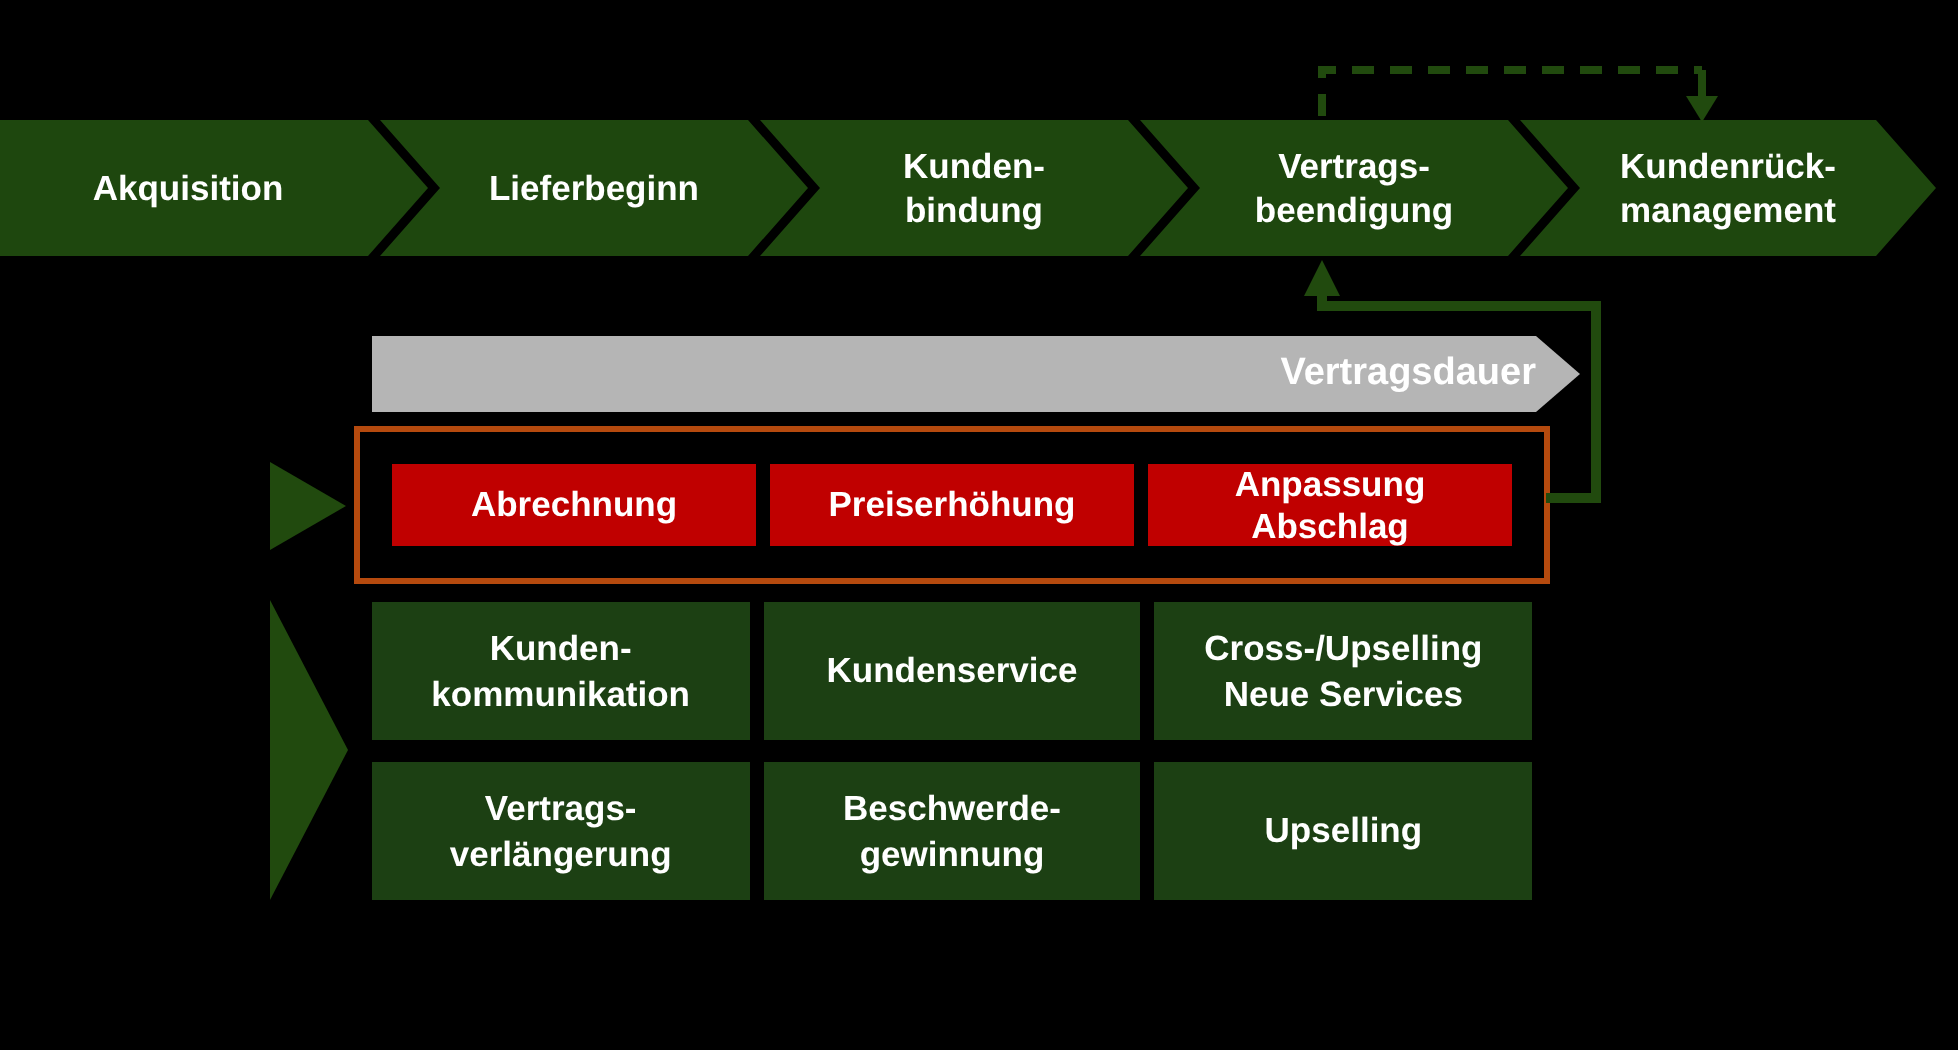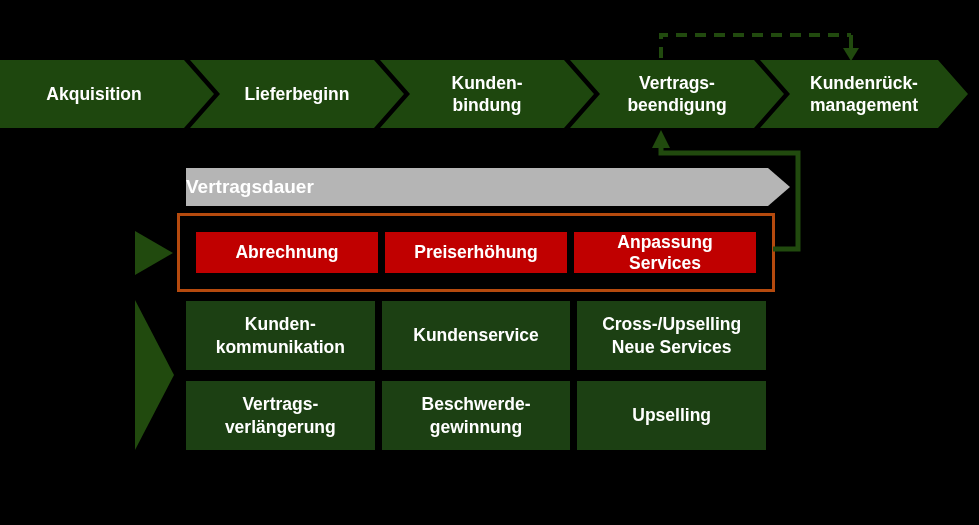--- a/index.html
+++ b/index.html
@@ -30,21 +30,21 @@
   .c2{left:190px;width:214px;}
   .c3{left:380px;width:214px;}
   .c4{left:570px;width:214px;}
   .c5{left:760px;width:208px;}
   
   .duration{
     position:absolute;left:186px;top:168px;width:604px;height:38px;
     background:var(--duration-gray);
     clip-path:polygon(0 0,calc(100% - 22px) 0,100% 50%,calc(100% - 22px) 100%,0 100%);
     color:var(--label-text);font-weight:bold;font-size:19px;
-    display:flex;align-items:center;justify-content:flex-start;
+    display:flex;align-items:center;justify-content:flex-end;
     padding-right:22px;box-sizing:border-box;
   }
   
   .red-group{
     position:absolute;left:177px;top:213px;width:598px;height:79px;
     box-sizing:border-box;border:3px solid var(--highlight-border-orange);
     background:var(--background);padding:16px;display:flex;gap:7px;
   }
   .red-cell{
     flex:1;background:var(--highlight-red);color:var(--label-text);
@@ -82,21 +82,21 @@
 management</span></div>
 
   <div class="duration">
     <span>Vertragsdauer</span>
   </div>
 
   <div class="red-group">
     <div class="red-cell">Abrechnung</div>
     <div class="red-cell">Preiserhöhung</div>
     <div class="red-cell">Anpassung
-Services</div>
+Abschlag</div>
   </div>
 
   <div class="row row2">
     <div class="box-cell">Kunden-
 kommunikation</div>
     <div class="box-cell">Kundenservice</div>
     <div class="box-cell">Cross-/Upselling
 Neue Services</div>
   </div>
 

